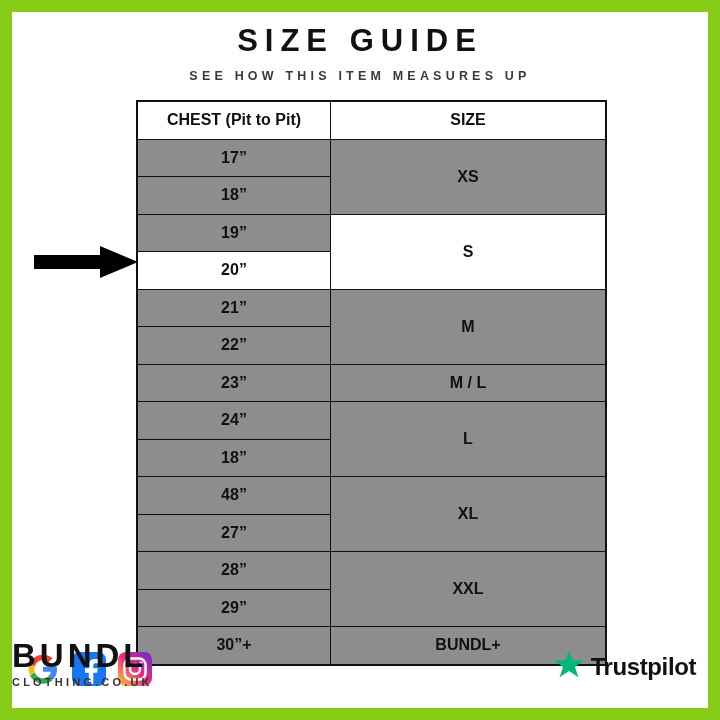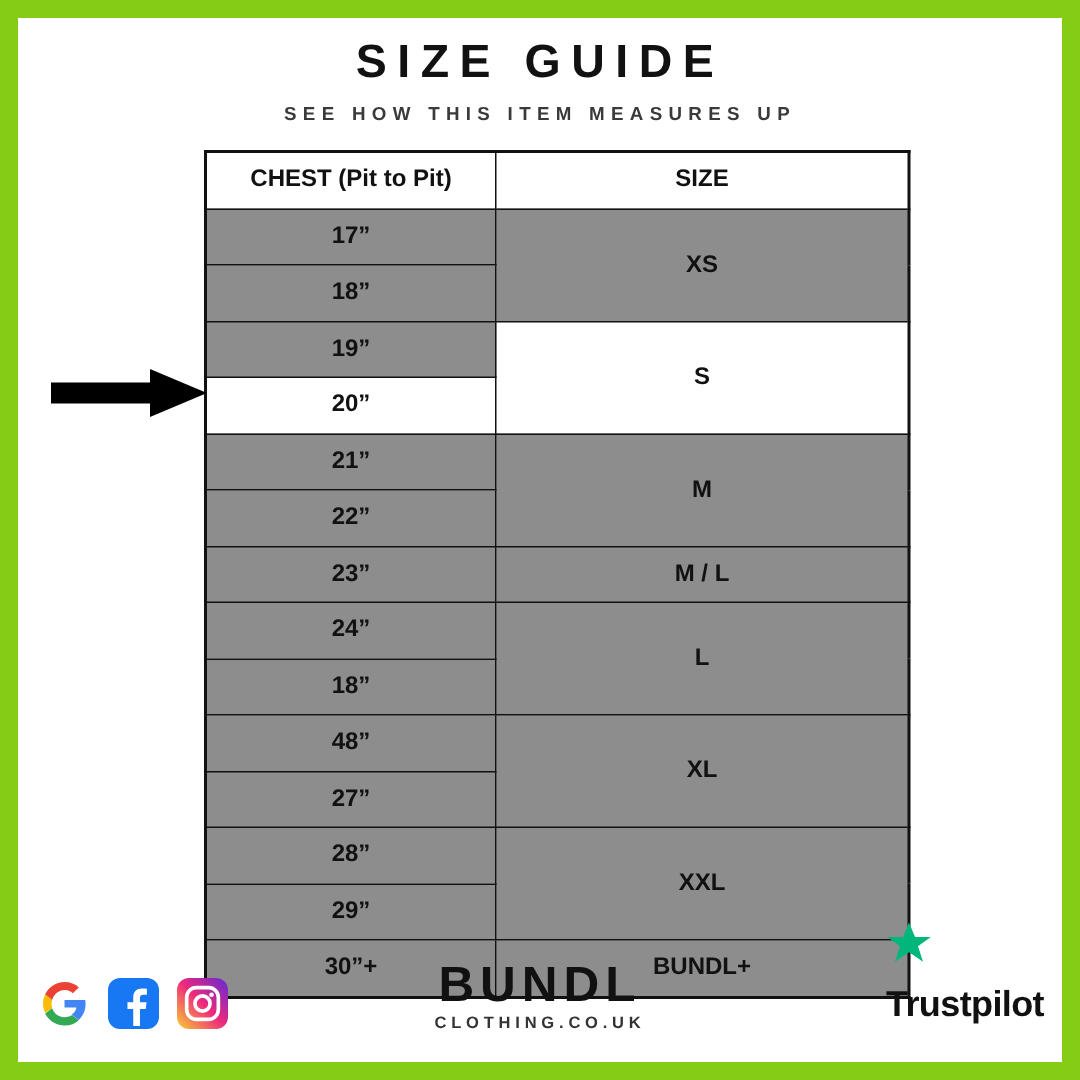--- a/index.html
+++ b/index.html
@@ -116,43 +116,42 @@
     display: flex;
     align-items: center;
     justify-content: center;
     overflow: hidden;
   }
   #brand {
     position: absolute;
     left: 0;
     right: 0;
     bottom: 12px;
-    text-align: center;
   }
   #brand-name {
     font-size: 33px;
     font-weight: bold;
     letter-spacing: 4px;
     color: #111111;
     line-height: 36px;
   }
   #brand-sub {
     margin-top: 2px;
     font-size: 11px;
     font-weight: bold;
     letter-spacing: 3.2px;
     color: #333333;
   }
   #trustpilot {
     position: absolute;
     right: 12px;
     bottom: 16px;
     display: flex;
+    align-items: center;
     gap: 7px;
-    flex-direction: column;
   }
   #trustpilot-label {
     font-size: 24px;
     font-weight: bold;
     color: #111111;
     letter-spacing: -0.4px;
   }
 </style>
 </head>
 <body>

